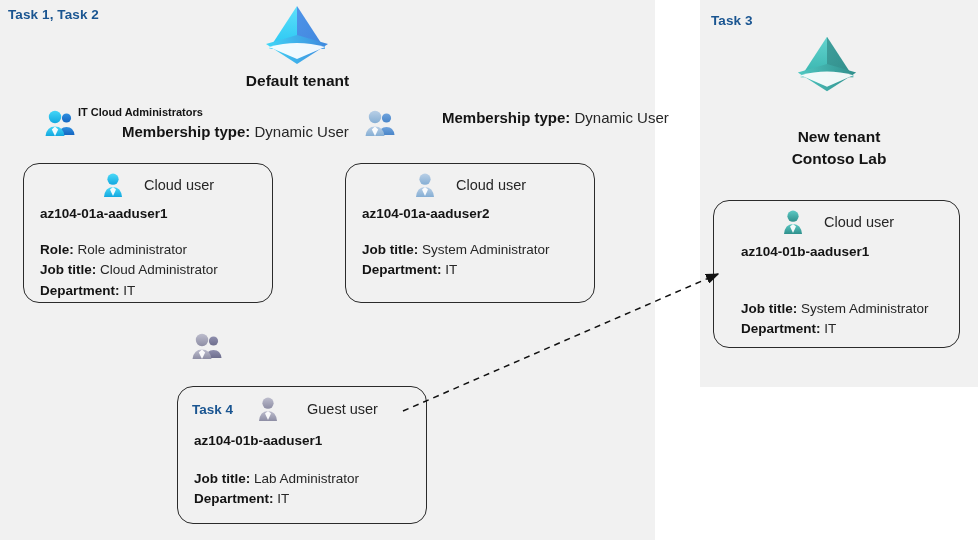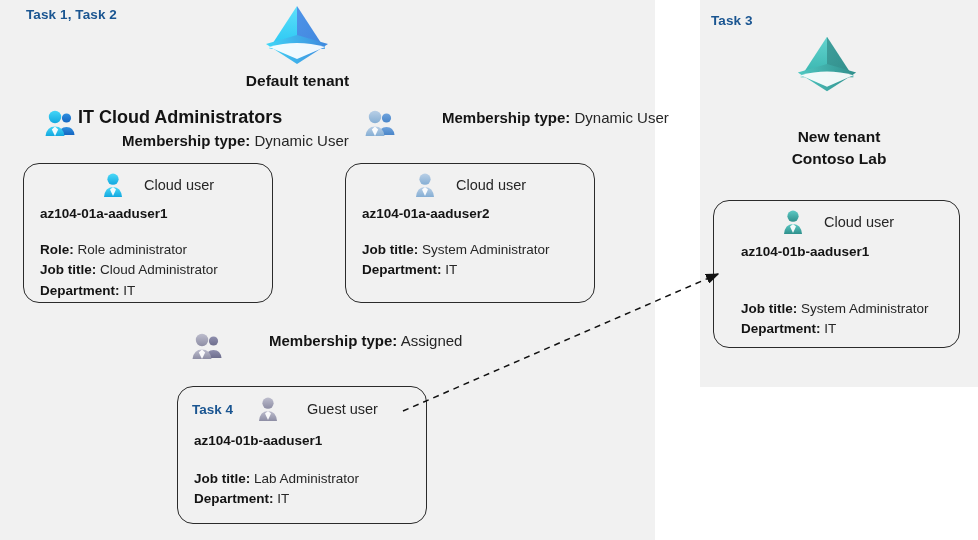--- a/index.html
+++ b/index.html
@@ -18,21 +18,21 @@
     letter-spacing:.1px;white-space:nowrap;
   }
 
   .tenant-title{
     position:absolute;text-align:center;font-size:15.5px;font-weight:bold;
     color:#141414;white-space:nowrap;line-height:1.45;
   }
 
   .group-head{position:absolute;}
   .group-head .gname{
-    font-size:18px;font-weight:bold;color:#141414;white-space:nowrap;
+    font-size:11px;font-weight:bold;color:#141414;white-space:nowrap;
     line-height:1.25;
   }
   .group-head .gmeta{
     font-size:15px;color:#262626;white-space:nowrap;line-height:1.35;
     margin-top:2px;
     margin-left:44px;
   }
   .group-head .gmeta b{font-weight:bold;color:#141414;}
   .group-head .gicon{position:absolute;left:-34px;top:4px;}
 
@@ -58,21 +58,21 @@
 
   svg.ico{display:block;overflow:visible;}
   #arrow-layer{position:absolute;left:0;top:0;width:978px;height:540px;pointer-events:none;}
 </style>
 </head>
 <body>
 
 <div class="panel" id="panel-default"></div>
 <div class="panel" id="panel-new"></div>
 
-<div class="task-label" style="left:26px;top:7px;">Task 1, Task 2</div>
+<div class="task-label" style="left:8px;top:7px;">Task 1, Task 2</div>
 
 <div style="position:absolute;left:261px;top:2px;">
   <svg class="ico" width="72" height="68" viewBox="0 0 72 68" aria-hidden="true">
     <defs>
       <linearGradient id="tnA" x1="0" y1="0" x2="0" y2="1">
         <stop offset="0" stop-color="#5ee0fb"></stop>
           <stop offset="1" stop-color="#27c6f2"></stop>
       </linearGradient>
       <linearGradient id="tnB" x1="0" y1="0" x2="1" y2="1">
         <stop offset="0" stop-color="#4f93e8"></stop>
@@ -206,21 +206,20 @@
             <stop offset="1" stop-color="#6e6e8d"></stop>
         </linearGradient>
       </defs>
       <circle cx="22.5" cy="8" r="4.6" fill="url(#g3b)"></circle>
       <path d="M14.5 25 q1-8 8-8 q7 0 8 8 Z" fill="url(#g3b)"></path>
       <circle cx="11" cy="7" r="6.2" fill="url(#g3a)"></circle>
       <path d="M1.5 26 q1.2-9.5 9.5-9.5 q8.3 0 9.5 9.5 Z" fill="url(#g3a)"></path>
       <path d="M11 16.5 l-3.2 3 l3.2 6.5 l3.2-6.5 Z" fill="#ffffff" opacity="0.93"></path>
     </svg>
   </span>
-  <div class="gmeta"><b>Membership type:</b> <span>Assigned</span></div>
 </div>
 
 <div class="card" style="left:177px;top:386px;width:250px;height:138px;">
   <div class="card-head" style="left:14px;top:9px;">
     <span class="ctask">Task 4</span>
     <span>
       <svg class="ico" width="26" height="26" viewBox="0 0 26 26" aria-hidden="true">
         <defs>
             <linearGradient id="u3" x1="0" y1="0" x2="0" y2="1">
           <stop offset="0" stop-color="#bdbdcd"></stop>

